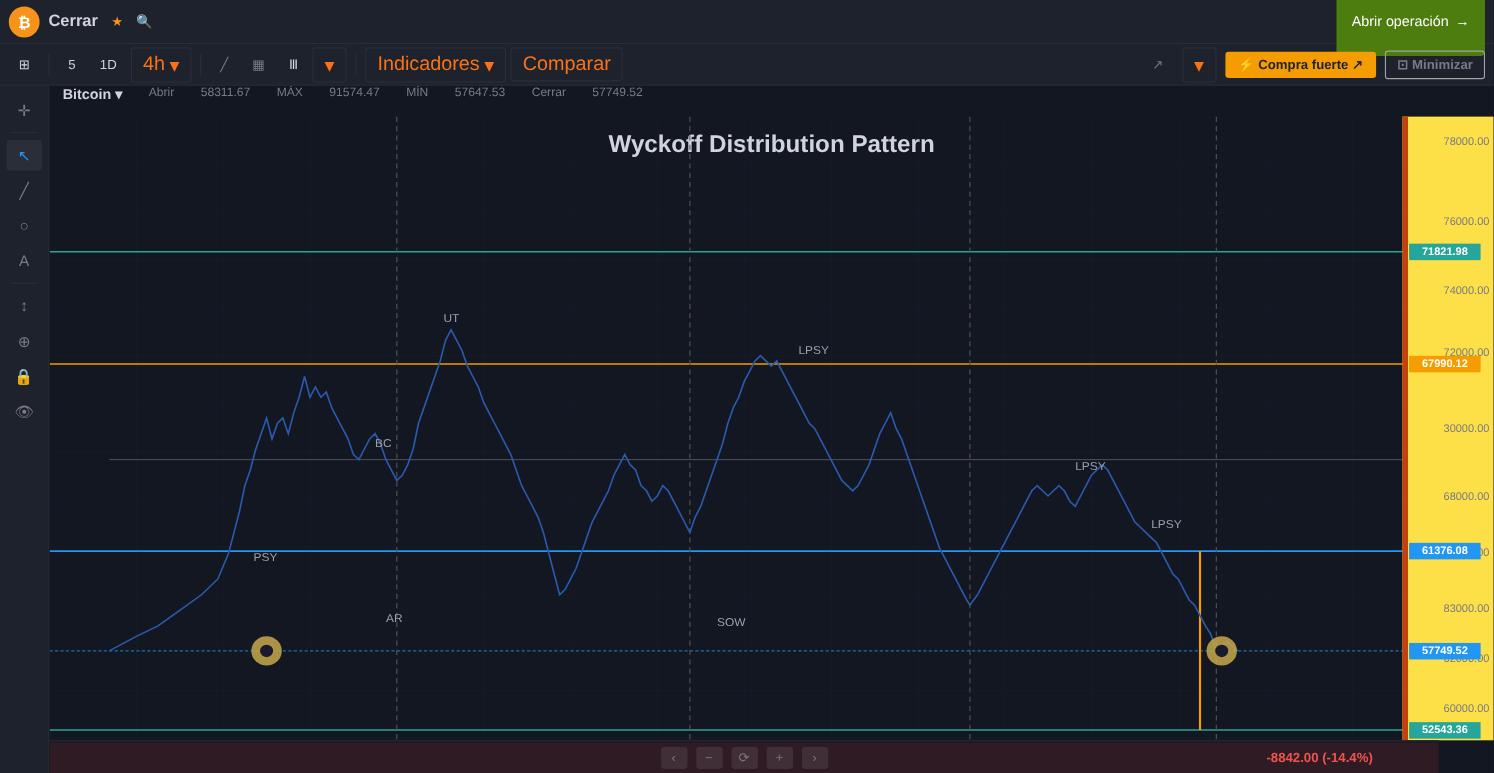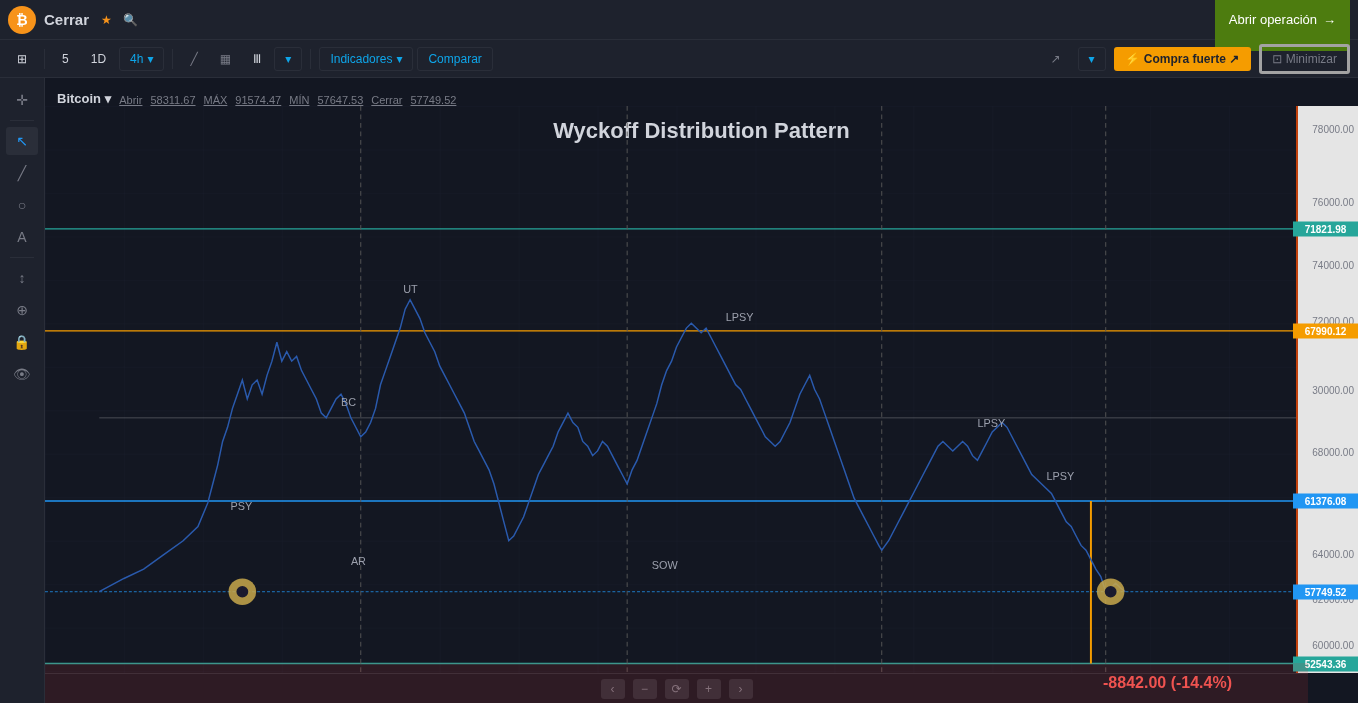--- a/index.html
+++ b/index.html
@@ -79,25 +79,25 @@
       font-size: 12px;
       display: flex;
       align-items: center;
       gap: 3px;
     }
     .toolbar-btn.active { color: #d1d4dc; }
     .toolbar-separator { width: 1px; height: 20px; background: #2a2e39; margin: 0 4px; }
     .dropdown-btn {
       background: transparent;
       border: 1px solid #2a2e39;
-      color: #0ea5e9;
+      color: #f97316;
       padding: 4px 10px;
       border-radius: 3px;
       cursor: pointer;
-      font-size: 12px;
+      font-size: 18px;
       display: flex;
       align-items: center;
       gap: 4px;
     }
     .right-controls {
       margin-left: auto;
       display: flex;
       align-items: center;
       gap: 8px;
     }
@@ -109,26 +109,27 @@
       border-radius: 3px;
       font-size: 12px;
       font-weight: 600;
       cursor: pointer;
       display: flex;
       align-items: center;
       gap: 4px;
     }
     .minimizar-btn {
       background: transparent;
-      border: 3px solid #a3a3a3;
+      border: 1px solid #a3a3a3;
       color: #787b86;
       padding: 5px 10px;
       border-radius: 3px;
       font-size: 12px;
       cursor: pointer;
+      font-weight: bold;
     }
 
     
     #main {
       display: flex;
       height: calc(703px - 78px);
     }
 
     
     #left-toolbar {
@@ -165,61 +166,61 @@
     }
 
     
     #info-bar {
       position: absolute;
       top: 0;
       left: 0;
       right: 0;
       height: 28px;
       display: flex;
-      align-items: flex-end;
+      align-items: flex-start;
       padding: 0 12px;
-      gap: 8px;
+      gap: 24px;
       font-size: 11px;
       color: #787b86;
       z-index: 10;
     }
     .info-symbol { color: #d1d4dc; font-weight: 600; font-size: 13px; }
-    .info-value { color: #787b86; text-decoration: underline; }
+    .info-value { color: #787b86; }
 
     
     #chart-canvas {
       position: absolute;
       top: 28px;
       left: 0;
       right: 50px;
       bottom: 30px;
     }
 
     
     #price-axis {
       position: absolute;
       top: 28px;
       right: 0;
-      width: 62px;
+      width: 83px;
       bottom: 30px;
-      background: #e5e5e5;
-      border-left: 2px solid #c2410c;
+      background: #fde047;
+      border-left: 5px solid #c2410c;
     }
     .price-label {
       position: absolute;
       right: 4px;
       font-size: 10px;
       color: #787b86;
       transform: translateY(-50%);
     }
 
     
     .price-tag {
       position: absolute;
-      right: 0;
+      right: 12px;
       padding: 2px 4px;
       font-size: 10px;
       font-weight: 600;
       color: white;
       transform: translateY(-50%);
       min-width: 65px;
       text-align: center;
     }
     .price-tag-green { background: #26a69a; }
     .price-tag-yellow { background: #f59c00; }
@@ -252,27 +253,27 @@
       align-items: center;
       justify-content: center;
     }
 
     
     #trade-info {
       position: absolute;
       bottom: 0;
       left: 0;
       right: 50px;
-      height: 40px;
+      height: 28px;
       background: rgba(198, 56, 56, 0.15);
       display: flex;
       align-items: center;
       justify-content: flex-end;
-      padding-right: 76px;
-      font-size: 16px;
+      padding-right: 60px;
+      font-size: 12px;
       color: #ef5350;
       font-weight: 600;
     }
 
     
     svg.chart-svg {
       width: 100%;
       height: 100%;
     }
 
@@ -618,21 +619,21 @@
     </div>
 
     <div id="price-axis">
       <div class="price-label" style="top: 4%;">78000.00</div>
       <div class="price-label" style="top: 17%;">76000.00</div>
       <div class="price-label" style="top: 28%;">74000.00</div>
       <div class="price-label" style="top: 38%; margin-left: 48px;">72000.00</div>
       <div class="price-label" style="top: 50%;">30000.00</div>
       <div class="price-label" style="top: 61%; margin-left: 43px;">68000.00</div>
       <div class="price-label" style="top: 70%;">66000.00</div>
-      <div class="price-label" style="top: 79%;">64000.00</div>
+      <div class="price-label" style="top: 79%;">83000.00</div>
       <div class="price-label" style="top: 87%;">62000.00</div>
       <div class="price-label" style="top: 95%;">60000.00</div>
 
       <div class="price-tag price-tag-green" style="top: 21.7%;">71821.98</div>
       <div class="price-tag price-tag-yellow" style="top: 39.7%;">67990.12</div>
       <div class="price-tag price-tag-blue" style="top: 69.7%;">61376.08</div>
       <div class="price-tag price-tag-blue" style="top: 85.7%;">57749.52</div>
       <div class="price-tag price-tag-green" style="top: 98.5%;">52543.36</div>
     </div>
 

